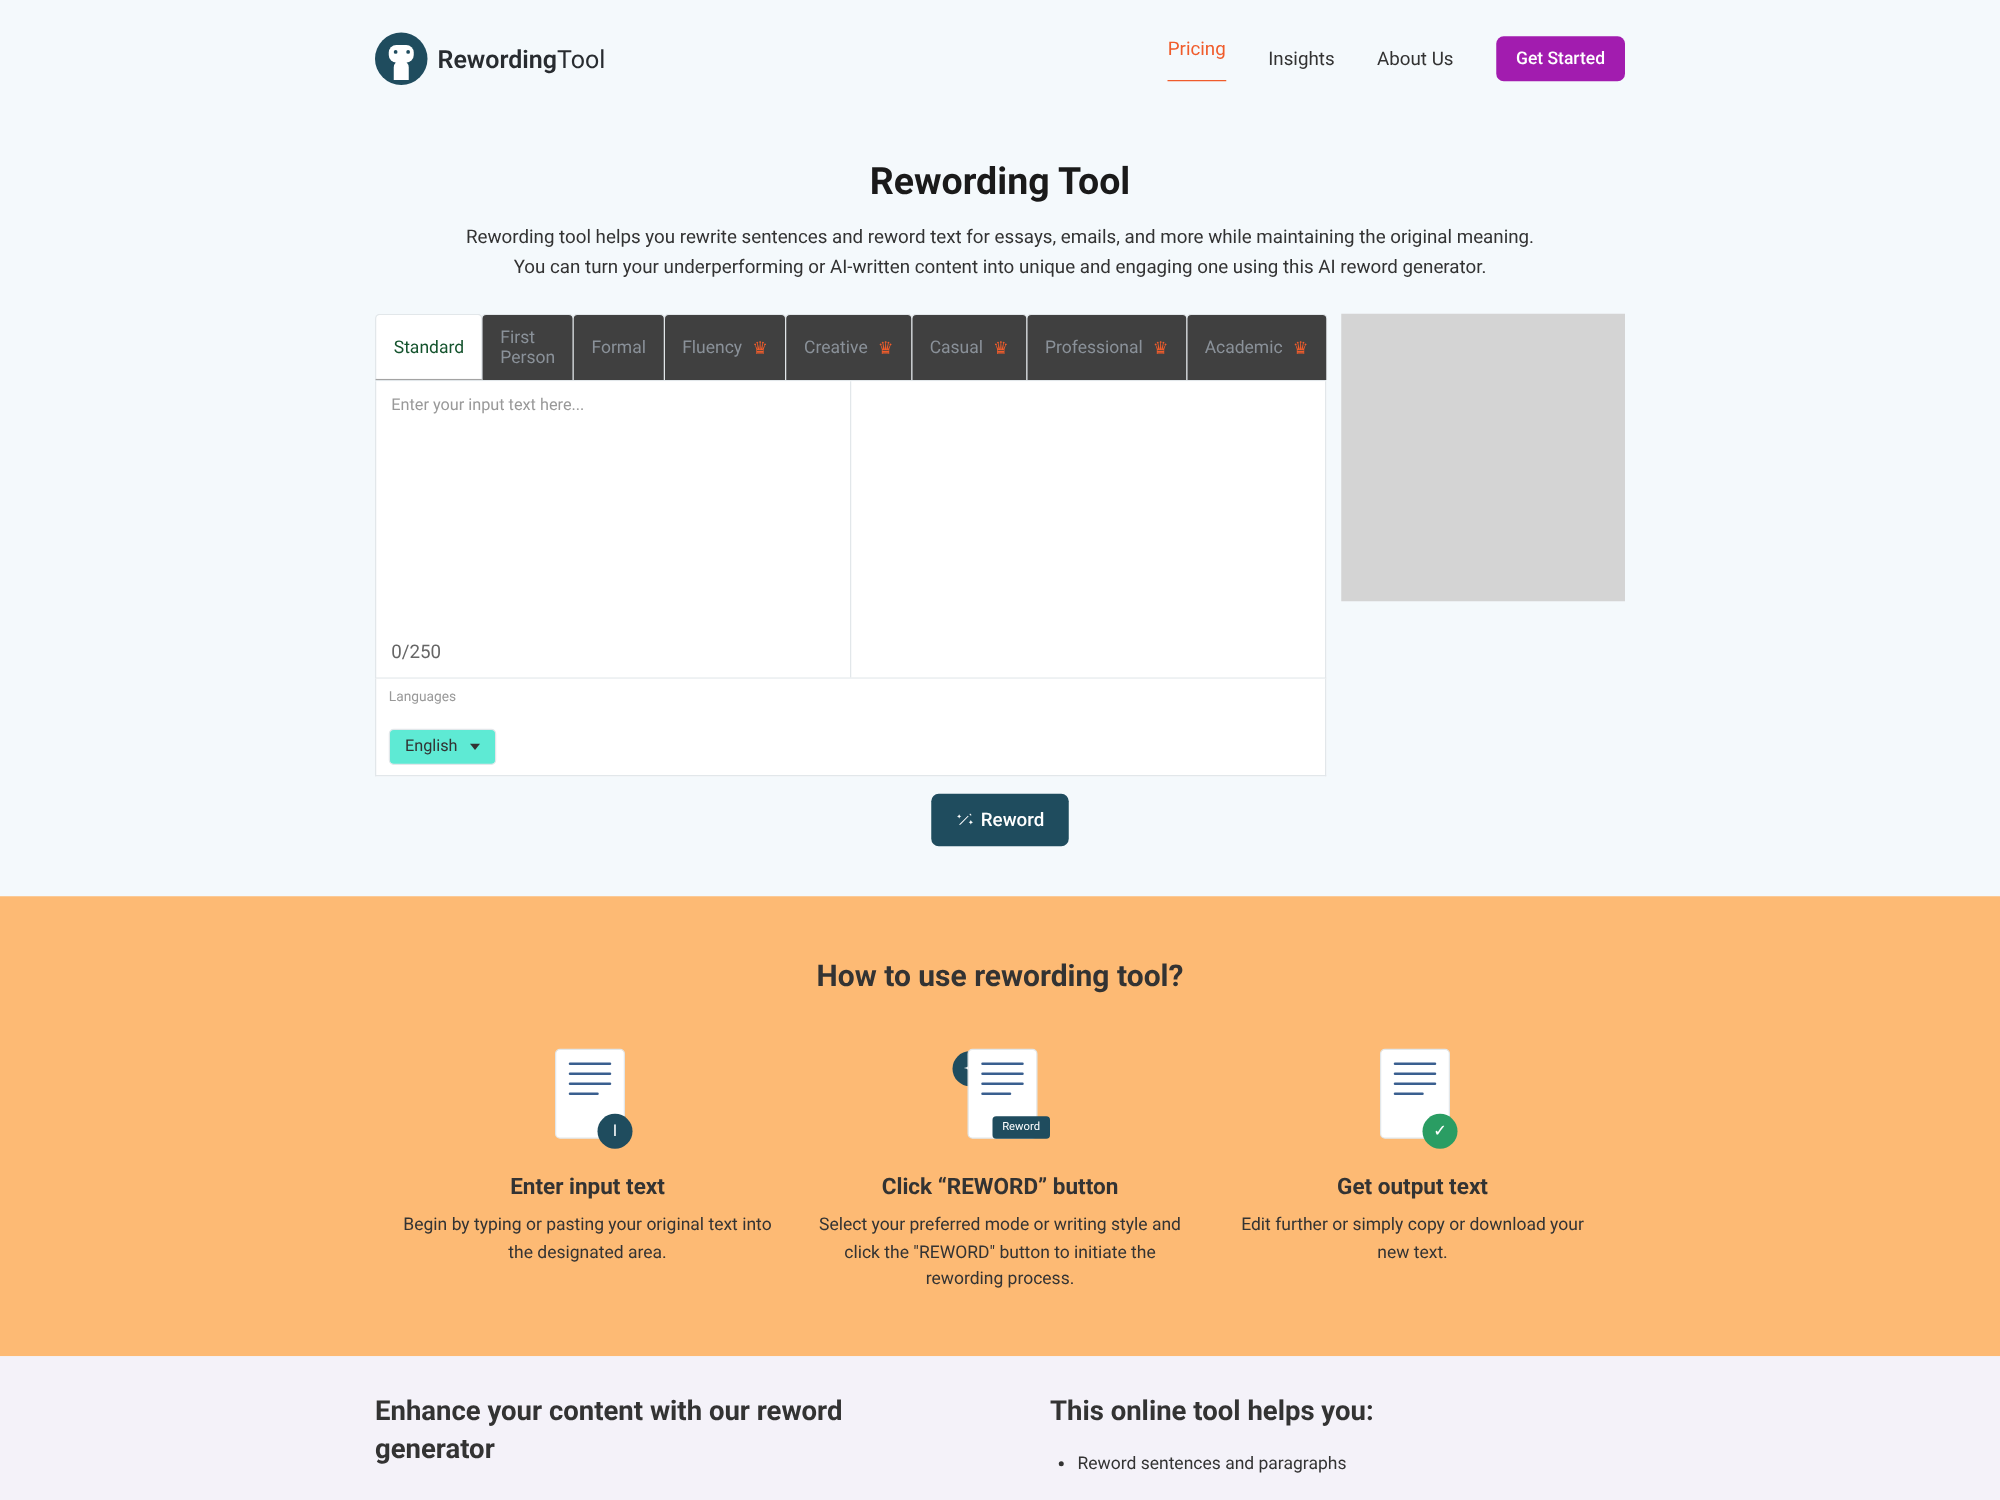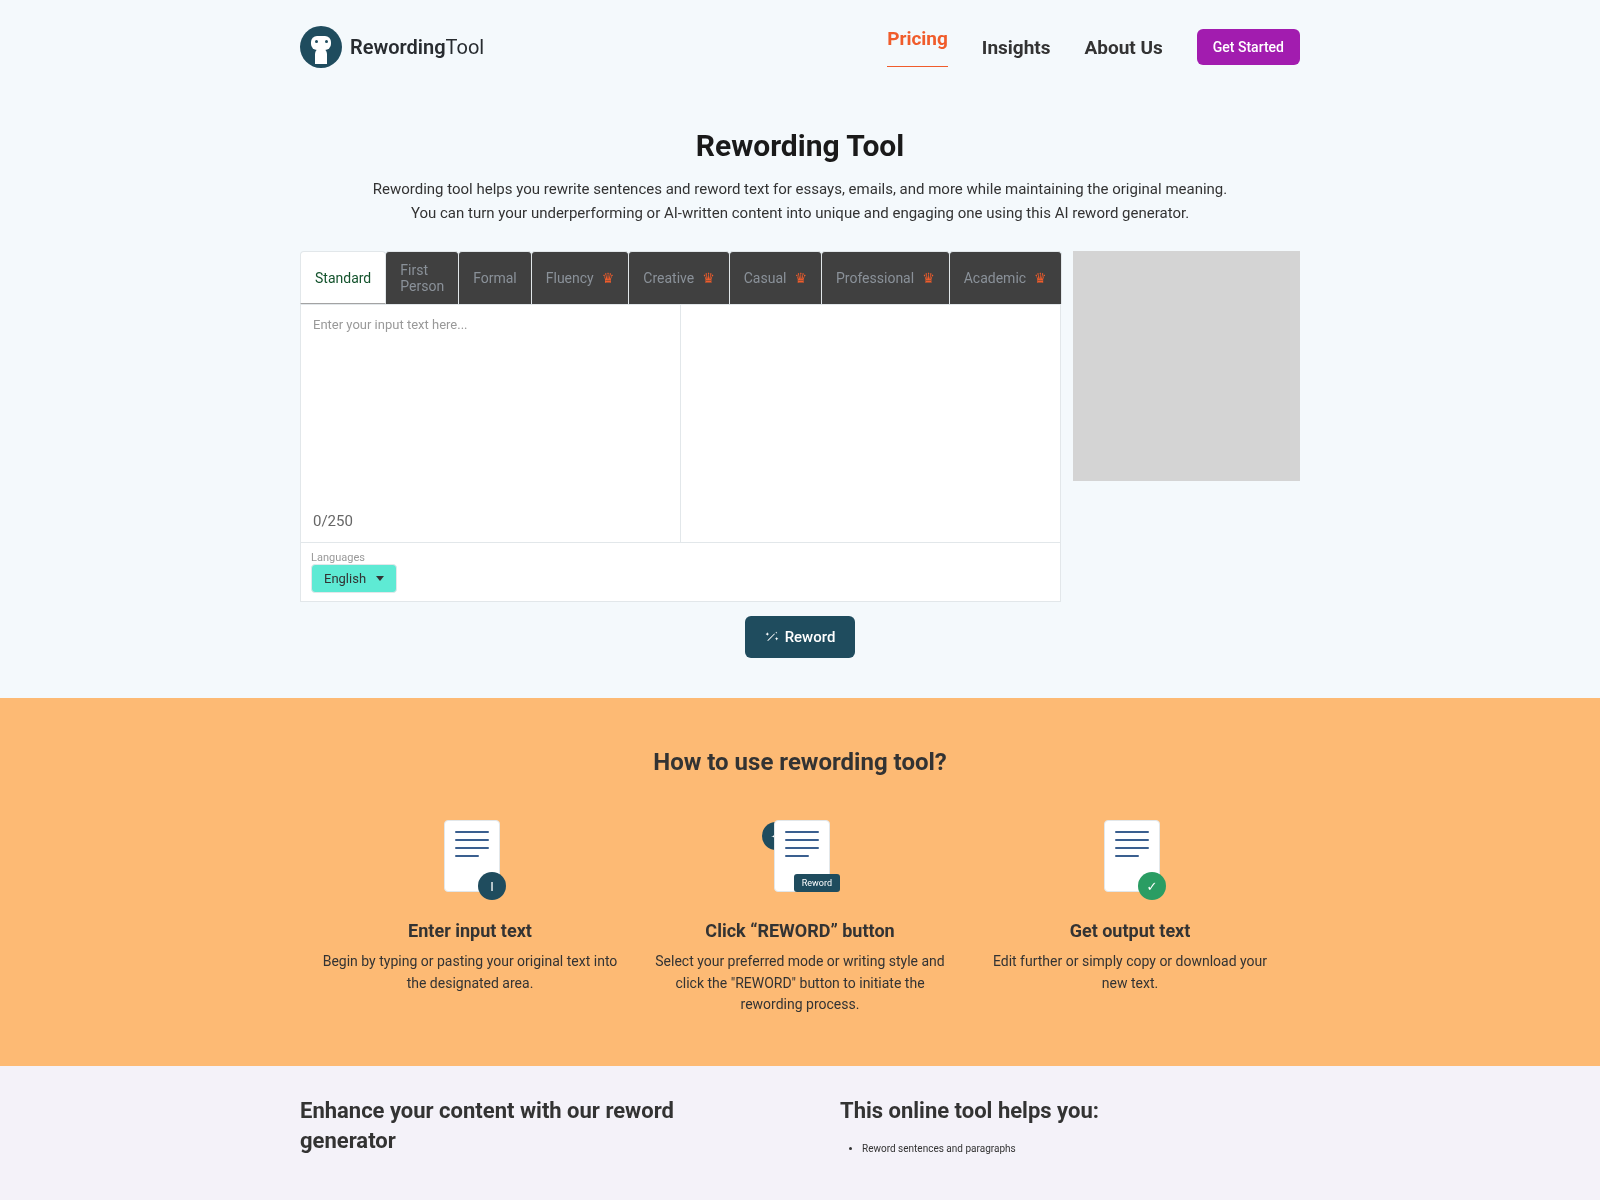--- a/index.html
+++ b/index.html
@@ -7,40 +7,40 @@
 .container{max-width:1040px;margin:0 auto;padding:0 20px}
 header{display:flex;align-items:center;justify-content:space-between;padding:26px 0}
 .logo{display:flex;align-items:center;gap:8px;font-size:20px;font-weight:600;color:#282c30}
 .logo-icon{width:42px;height:42px;background:#1f4c5e;border-radius:50%;display:flex;align-items:center;justify-content:center;position:relative}
 .logo-icon::before{content:"";position:absolute;width:20px;height:14px;background:#fff;border-radius:6px;top:10px}
 .logo-icon::after{content:"";position:absolute;width:12px;height:16px;background:#fff;border-radius:6px 6px 0 0;bottom:4px}
 .logo-dots{position:absolute;top:14px;width:20px;display:flex;justify-content:space-around;z-index:1}
 .logo-dots span{width:3px;height:3px;background:#1f4c5e;border-radius:50%}
 .logo-text .accent{font-weight:400}
 nav{display:flex;align-items:center;gap:34px}
-nav a{text-decoration:none;color:#333;font-size:19px;font-weight:700}
+nav a{text-decoration:none;color:#333;font-size:15px;font-weight:400}
 nav a.active{color:#f05c2b;border-bottom:1px solid #f05c2b;padding-bottom:16px}
 .btn-primary{background:#a21caf;color:#fff;padding:10px 16px;border-radius:6px;border:none;font-size:14px;font-weight:500;cursor:pointer}
 .hero{text-align:center;margin:34px 0 26px}
 .hero h1{font-size:30px;font-weight:700;color:#1a1a1a;margin-bottom:14px}
 .hero p{font-size:15px;line-height:1.6;color:#333;max-width:860px;margin:0 auto}
 .tool-wrap{display:flex;gap:12px;align-items:flex-start}
 .tool-main{flex:1}
 .tabs{display:flex;border-bottom:1px solid #e2e7ea}
 .tab{padding:10px 14px;font-size:14px;color:#8a9199;cursor:pointer;display:flex;align-items:center;gap:8px;border:1px solid #e2e7ea;border-bottom:none;background:#404040;border-radius:4px 4px 0 0;margin-right:-1px}
 .tab.active{background:#fff;color:#14532d;border-bottom:1px solid #a3a3a3;position:relative;z-index:1}
 .crown{color:#f05c2b;font-size:14px}
 .editor{display:flex;border:1px solid #e2e7ea;border-top:none;background:#fff;height:238px}
 .editor-pane{flex:1;position:relative;padding:12px}
 .editor-pane:first-child{border-right:1px solid #e2e7ea}
 .editor textarea{width:100%;height:180px;border:none;resize:none;font-size:13px;font-family:inherit;color:#333;outline:none}
 .editor textarea::placeholder{color:#999}
 .counter{position:absolute;bottom:12px;left:12px;font-size:15px;color:#666}
 .toolbar{border:1px solid #e2e7ea;border-top:none;background:#fff;padding:8px 10px}
-.toolbar-label{font-size:11px;color:#999;margin-bottom:0}
+.toolbar-label{font-size:11px;color:#999;margin-bottom:19px}
 .select{display:inline-flex;align-items:center;gap:10px;border:1px solid #e2e7ea;padding:6px 12px;border-radius:4px;font-size:13px;font-weight:400;cursor:pointer;background:#5eead4}
 .caret{width:0;height:0;border-left:4px solid transparent;border-right:4px solid transparent;border-top:5px solid #333}
 .sidebar-ad{width:260px;height:230px;background:#d4d4d4}
 .action-row{text-align:center;margin:14px 0 40px}
 .btn-reword{background:#1f4c5e;color:#fff;padding:12px 20px;border:none;border-radius:6px;font-size:15px;font-weight:500;cursor:pointer;display:inline-flex;align-items:center;gap:6px}
 .wand{width:14px;height:14px}
 .section2{background:#fdba74;padding:50px 0}
 .section2 h2{text-align:center;font-size:24px;font-weight:700;margin-bottom:44px}
 .steps{display:flex;gap:30px;max-width:1000px;margin:0 auto;padding:0 20px}
 .step{flex:1;text-align:center}
@@ -53,21 +53,21 @@
 .badge-tl{top:2px;left:2px}
 .badge-green{background:#2a9d63}
 .mini-btn{position:absolute;bottom:8px;right:0;background:#1f4c5e;color:#fff;font-size:9px;padding:4px 8px;border-radius:3px}
 .step h3{font-size:18px;font-weight:700;margin-bottom:10px}
 .step p{font-size:14px;line-height:1.55;color:#333}
 .section3{background:#f4f2f9;padding:30px 0 40px}
 .cols{display:flex;gap:80px;max-width:1040px;margin:0 auto;padding:0 20px}
 .col{flex:1}
 .col h2{font-size:22px;font-weight:700;line-height:1.35;margin-bottom:14px}
 .col ul{list-style:disc;padding-left:22px}
-.col li{font-size:10px;line-height:1.8}
+.col li{font-size:14px;line-height:1.8}
 </style>
 </head>
 <body>
 
 <div class="container">
 <header>
   <div class="logo">
     <div class="logo-icon">
           <div class="logo-dots">
             <span></span>

